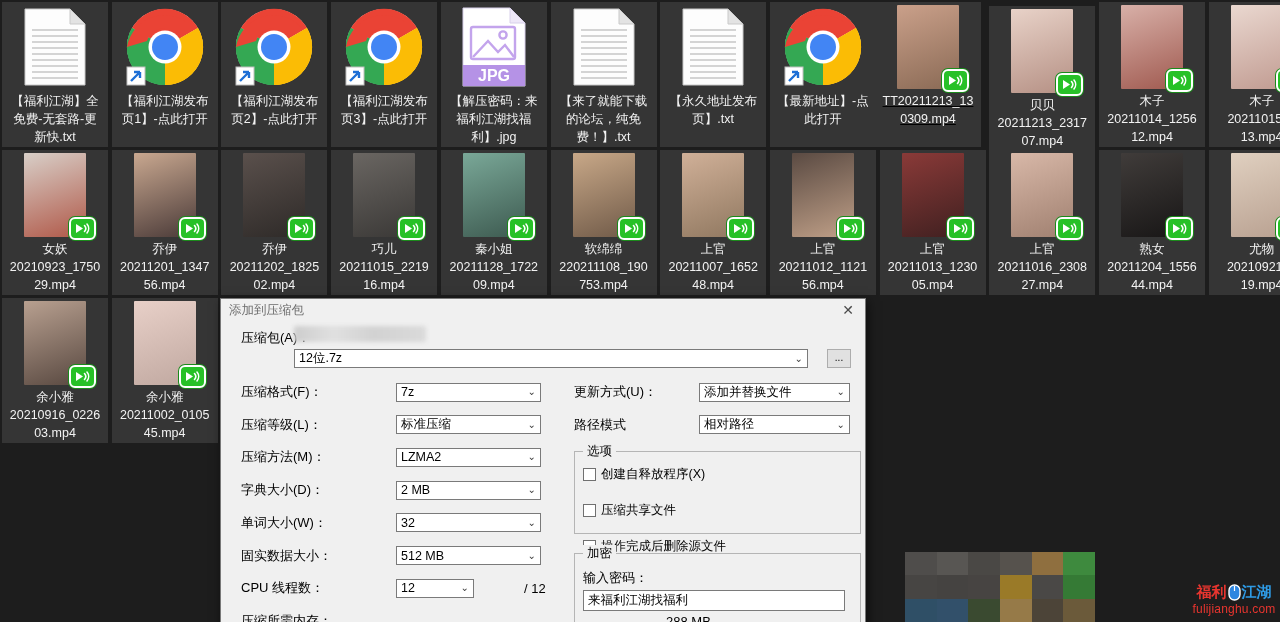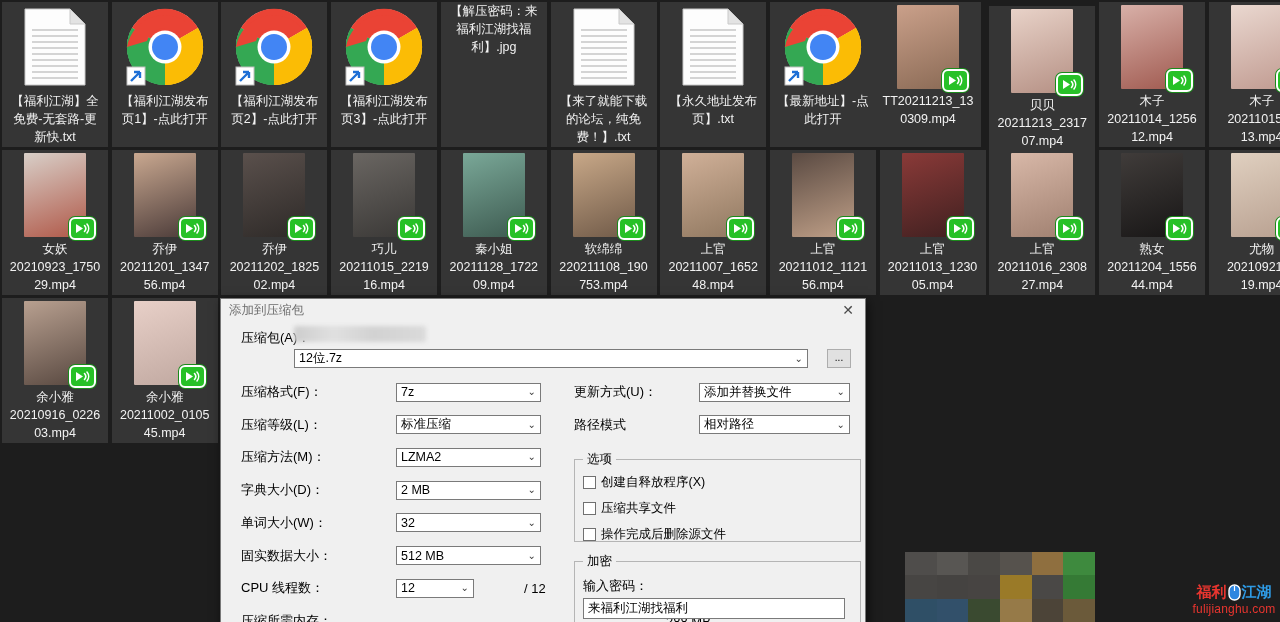--- a/index.html
+++ b/index.html
@@ -27,21 +27,21 @@
   .lbl { color:#000; }
   .combo { background:#fff; border:1px solid #7a7a7a; height:19px; display:flex; align-items:center; padding:0 4px; font-size:12.5px; position:relative;text-align:right; }
   .combo .chev { margin-left:auto; color:#3c3c3c; font-size:10px; line-height:10px; }
   .archive-row { position:absolute; left:20px; top:30px; }
   .censor-strip { position:absolute; left:73px; top:27px; width:132px; height:16px; background:linear-gradient(90deg,#cdcdcd,#e0e0e0 30%,#d2d2d2 60%,#dadada); filter:blur(2px); border-radius:2px; }
   .combo-archive { position:absolute; left:73px; top:50px; width:514px; }
   .browse-btn { position:absolute; left:606px; top:50px; width:24px; height:19px; background:#e1e1e1; border:1px solid #adadad; font-size:10px; line-height:15px; text-align:center; }
   .frow { position:absolute; display:flex; align-items:center; }
   .frow .combo { position:absolute; left:155px; width:145px; }
   .frow-r .combo { left:125px; width:151px; }
-  .groupbox { position:absolute; border:1px solid #b5b5b5;margin-top:8px; }
+  .groupbox { position:absolute; border:1px solid #b5b5b5; }
   .groupbox .gtitle { position:absolute; top:-9px; left:8px; background:#f0f0f0; padding:0 4px; font-size:12.5px; }
   .checkrow { display:flex; align-items:center; gap:5px; font-size:12.5px; }
   .checkbox { width:13px; height:13px; background:#fff; border:1px solid #707070; flex:0 0 auto; }
   .pwd-input { position:absolute; left:8px; top:36px; width:262px; height:21px; border:1px solid #7a7a7a; background:#fff; font-size:12.5px; padding:0 4px; font-family:inherit; }
 
   
   .mosaic { position:absolute; left:905px; top:552px; width:190px; height:70px; display:grid; grid-template-columns:repeat(6,1fr); grid-template-rows:repeat(3,1fr); filter:blur(0.4px); }
   .watermark { position:absolute; right:2px; bottom:6px; width:88px; text-align:center;margin-left:40px; }
   .wm-line1 { display:flex; align-items:center; justify-content:center; gap:1px; font-weight:bold; font-size:15px; }
   .wm-red { color:#e8352f; } .wm-blue { color:#2e9be6; }
@@ -136,20 +136,33 @@
         <rect x="2" y="60" width="18" height="18" fill="#fff" stroke="#bfbfbf"></rect>
         <path d="M6 74 L15 65 M15 65 h-6 M15 65 v6" stroke="#1d6fd6" stroke-width="2.4" fill="none"></path>
       </svg>
 
     </div>
     <div class="label">【福利江湖发布
 页3】-点此打开</div>
   </div>
 
   <div class="tile t-jpg" style="left: 440.8px; top: 2px;">
+    <div class="icon-area">
+
+      <svg class="icon-v icon-jpg" width="64" height="80" viewBox="0 0 64 80">
+        <path d="M1 1 H48 L63 16 V79 H1 Z" fill="#fff" stroke="#d8d0ea"></path>
+        <path d="M48 1 L63 16 H48 Z" fill="#eee8f8" stroke="#d8d0ea"></path>
+        <rect x="9" y="20" width="44" height="32" rx="2" fill="none" stroke="#c3a4ec" stroke-width="2.4"></rect>
+        <circle cx="41" cy="28" r="3.6" fill="none" stroke="#c3a4ec" stroke-width="2.4"></circle>
+        <path d="M11 50 L26 34 L36 45 L43 38 L52 50" fill="none" stroke="#c3a4ec" stroke-width="2.4"></path>
+        <rect x="1" y="58" width="62" height="21" fill="#b592e6"></rect>
+        <text x="32" y="74" text-anchor="middle" font-size="16" font-weight="bold" fill="#fff" font-family="Liberation Sans,sans-serif">JPG</text>
+      </svg>
+
+    </div>
     <div class="label">【解压密码：来
 福利江湖找福
 利】.jpg</div>
   </div>
 
   <div class="tile t-txt" style="left: 550.5px; top: 2px;">
     <div class="icon-area">
 
       <svg class="icon-v icon-txt" width="62" height="78" viewBox="0 0 62 78">
         <path d="M1 1 H46 L61 16 V77 H1 Z" fill="#fdfdfd" stroke="#c9c9c9"></path>
@@ -212,21 +225,21 @@
         <circle cx="40" cy="40" r="13" fill="#4285f4"></circle>
         <rect x="2" y="60" width="18" height="18" fill="#fff" stroke="#bfbfbf"></rect>
         <path d="M6 74 L15 65 M15 65 h-6 M15 65 v6" stroke="#1d6fd6" stroke-width="2.4" fill="none"></path>
       </svg>
 
     </div>
     <div class="label">【最新地址】-点
 此打开</div>
   </div>
 
-  <div class="tile t-video" style="left: 875px; top: 2px;">
+  <div class="tile t-video" style="left: 875px; top: 2px; text-decoration: underline;">
     <div class="icon-area">
 
       <div class="icon-v icon-video thumb" style="background: linear-gradient(160deg, rgb(202, 160, 138), rgb(138, 106, 85));">
         <div class="badge">
           <svg width="17" height="13" viewBox="0 0 17 13">
             <path d="M2 2 L9 6.5 L2 11 Z" fill="#fff"></path>
             <path d="M10.5 3.5 a4.5 4.5 0 0 1 0 6 M13 2 a7 7 0 0 1 0 9" stroke="#fff" stroke-width="1.6" fill="none" stroke-linecap="round"></path>
           </svg>
         </div>
       </div>
@@ -609,21 +622,21 @@
     <span class="lbl" style="position:absolute; left:283px;">/ 12</span>
   </div>
 
   <div class="frow" style="left:20px; top:313px; width:510px;">
     <span class="lbl">压缩所需内存：</span>
     <span class="lbl" style="position:absolute; left:425px;">288 MB</span>
   </div>
 
   <div class="groupbox" style="left:353px; top:152px; width:287px; height:83px;">
     <span class="gtitle">选项</span>
-    <div id="check-rows" style="padding:14px 0 0 8px; display:flex; flex-direction:column; gap:9px;">
+    <div id="check-rows" style="padding:14px 0 0 8px; display:flex; flex-direction:column; gap:19px;">
     <div class="checkrow">
       <span class="checkbox"></span>
       <span class="lbl">创建自释放程序(X)</span>
     </div>
 
     <div class="checkrow">
       <span class="checkbox"></span>
       <span class="lbl">压缩共享文件</span>
     </div>
 

